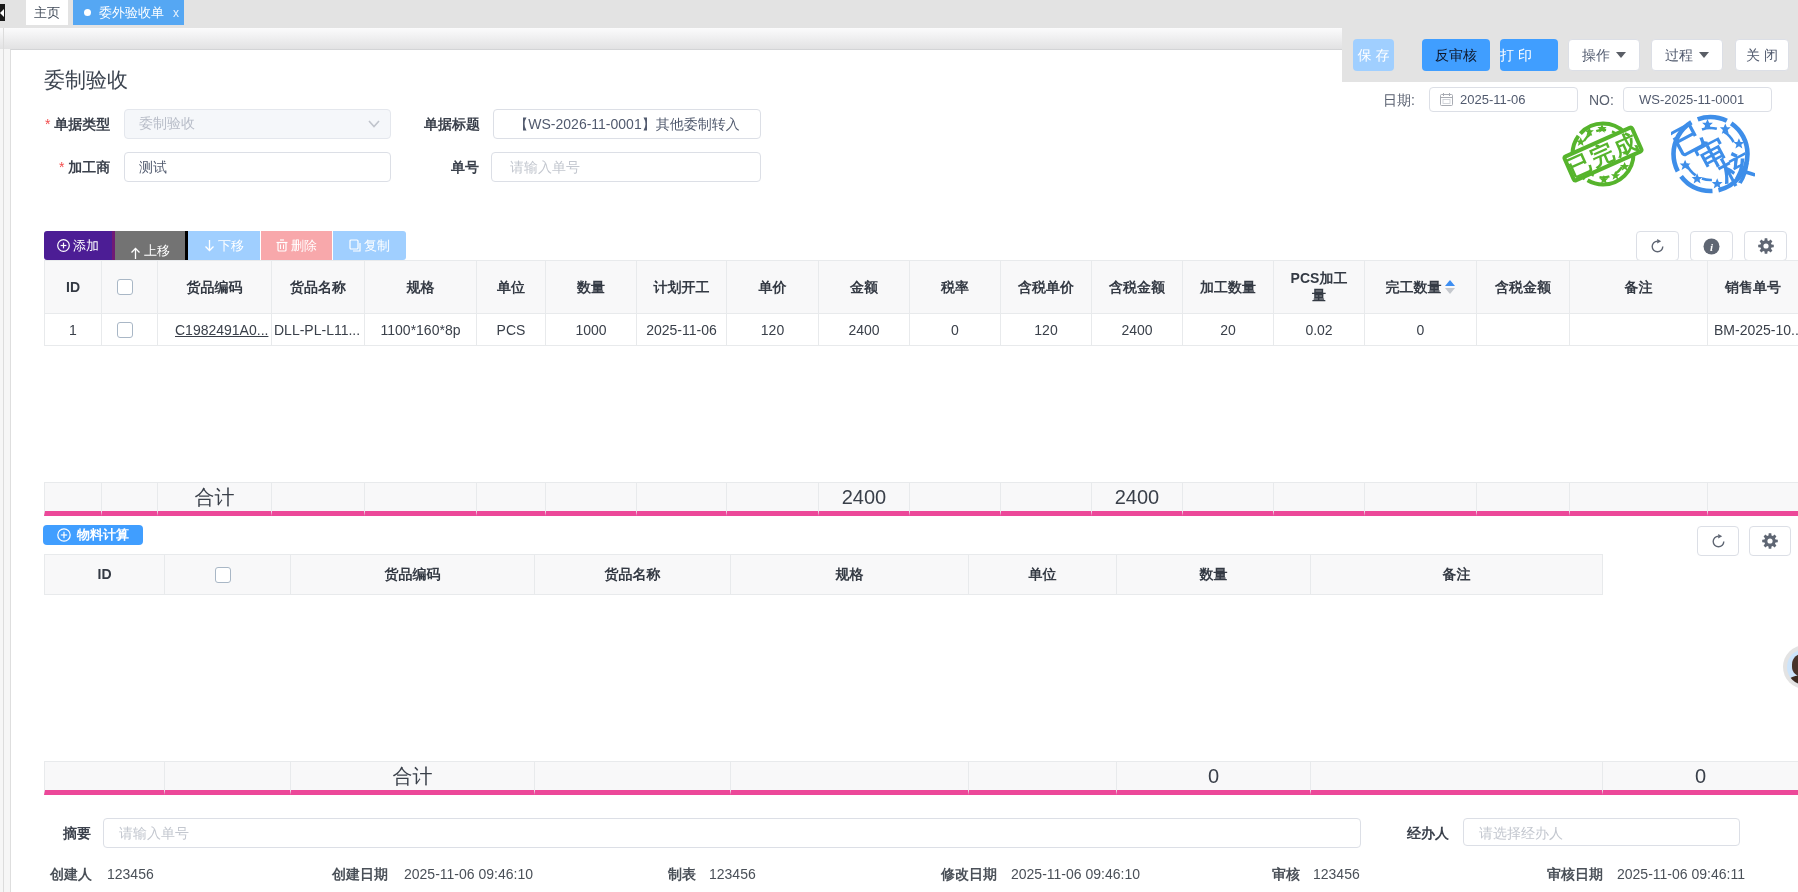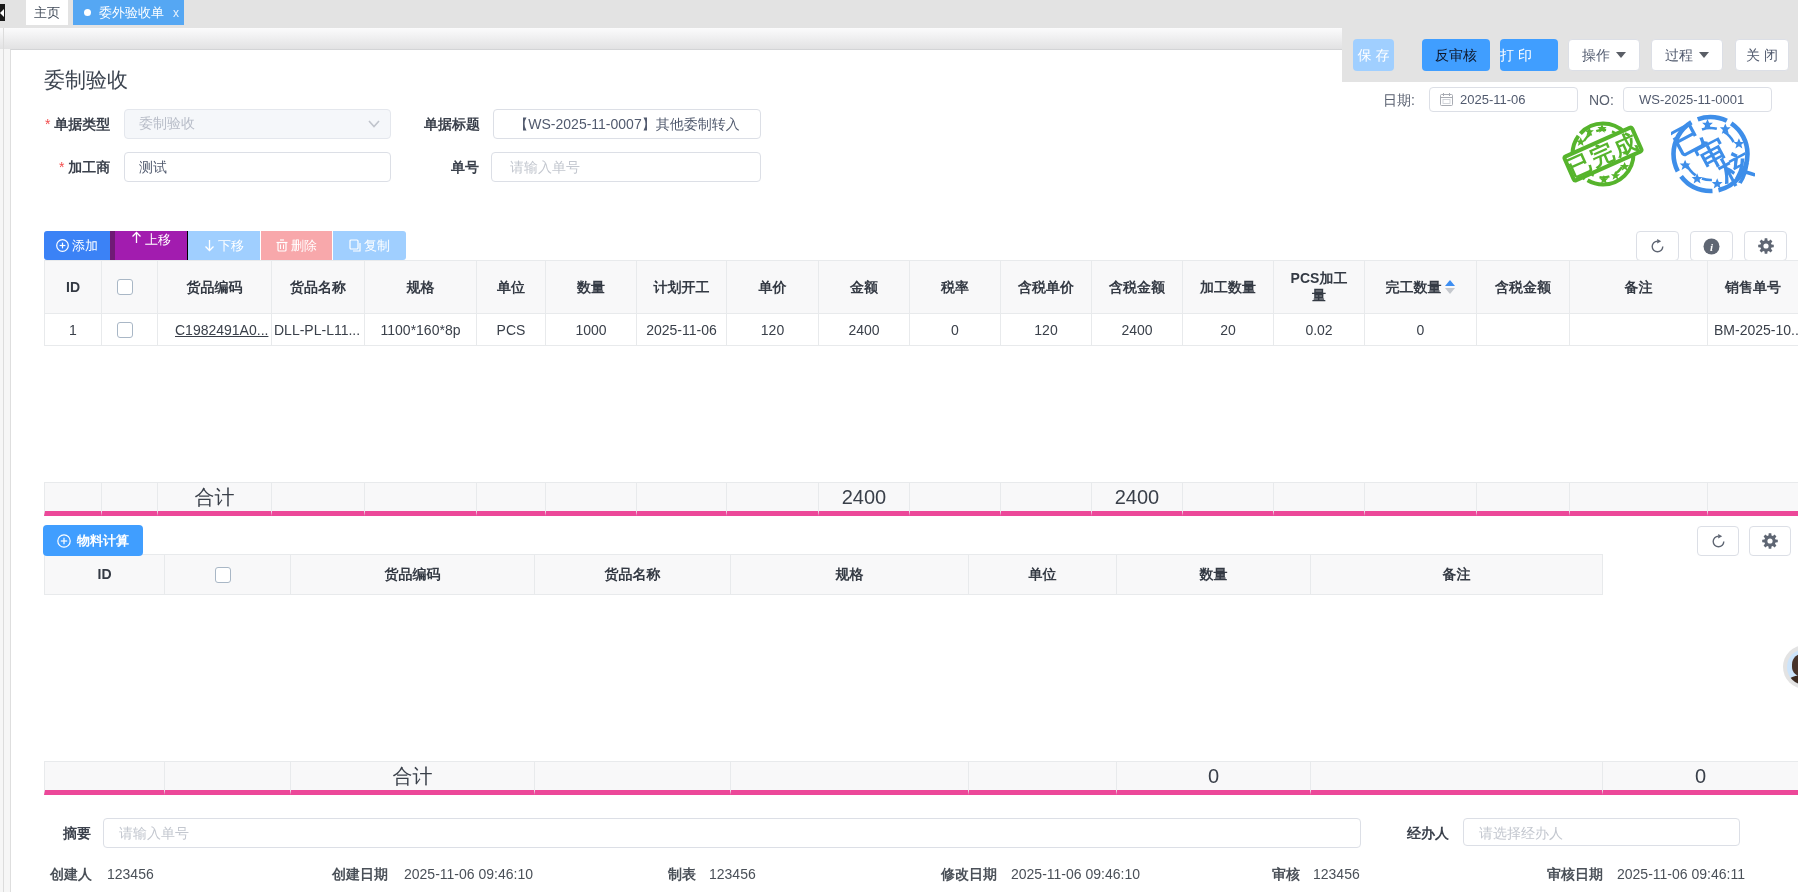--- a/index.html
+++ b/index.html
@@ -73,21 +73,21 @@
 <div class="abs" style="left:44px;top:66px;font-size:21px;color:#3c4450;">委制验收</div>
 
 <div class="abs" style="left:45px;top:109px;height:30px;line-height:30px;"><span class="star">* </span><span class="lbl">单据类型</span></div>
 <div class="abs" style="left:124px;top:109px;width:267px;height:30px;background:#f5f7fa;border:1px solid #e4e7ed;border-radius:4px;">
   <span style="display:block;margin:5px 0 0 14px;font-size:14px;color:#b8bdc8;">委制验收</span>
   <svg style="position:absolute;right:10px;top:10px;" width="12" height="8" viewBox="0 0 12 8">
       <polyline points="1,1 6,6.5 11,1" fill="none" stroke="#c0c4cc" stroke-width="1.6"></polyline>
     </svg>
 </div>
 <div class="abs" style="left:424px;top:109px;height:30px;line-height:30px;"><span class="lbl">单据标题</span></div>
-<div class="ipt" style="left:493px;top:109px;width:268px;height:30px;line-height:28px;text-align:center;">【WS-2025-11-0007】其他委制转入</div>
+<div class="ipt" style="left:493px;top:109px;width:268px;height:30px;line-height:28px;text-align:center;">【WS-2026-11-0001】其他委制转入</div>
 
 <div class="abs" style="left:59px;top:152px;height:30px;line-height:30px;"><span class="star">* </span><span class="lbl">加工商</span></div>
 <div class="ipt" style="left:124px;top:152px;width:267px;height:30px;line-height:28px;"><span style="margin-left:14px;">测试</span></div>
 <div class="abs" style="left:451px;top:152px;height:30px;line-height:30px;"><span class="lbl">单号</span></div>
 <div class="ipt" style="left:491px;top:152px;width:270px;height:30px;line-height:28px;"><span class="ph" style="margin-left:18px;">请输入单号</span></div>
 
 <svg class="abs" style="left:1562px;top:115px;" width="82" height="78" viewBox="0 0 82 78">
   <circle cx="41" cy="39" r="30.5" fill="none" stroke="#56b42c" stroke-width="4" stroke-dasharray="64 3 48 3 80 3"></circle>
   <path d="M 22 26 A 23 23 0 0 1 60 24" fill="none" stroke="#56b42c" stroke-width="2.4" stroke-dasharray="10 6"></path>
   <path d="M 60 52 A 23 23 0 0 1 23 54" fill="none" stroke="#56b42c" stroke-width="2.4" stroke-dasharray="10 6"></path>
@@ -115,27 +115,27 @@
     <use href="#st2" x="-22.4" y="40.6"></use>
     <use href="#st2" x="-10.4" y="54.2"></use>
     <use href="#st2" x="9.7" y="59.1"></use>
   </g>
   <text x="16.5" y="35.5" text-anchor="middle" font-size="31" font-weight="bold" fill="#3e8ee9" transform="rotate(-28 16.5 25)" style="font-family:'Liberation Sans',sans-serif;">已</text>
   <text x="40.8" y="50.1" text-anchor="middle" font-size="30" font-weight="bold" fill="#3e8ee9" transform="rotate(-28 40.8 39.6)" style="font-family:'Liberation Sans',sans-serif;">审</text>
   <text x="64.6" y="65.3" text-anchor="middle" font-size="32" font-weight="bold" fill="#3e8ee9" transform="rotate(-28 64.6 53.8)" style="font-family:'Liberation Sans',sans-serif;">核</text>
 </svg>
 
 <div class="abs" style="left:44px;top:231px;height:29px;display:flex;font-size:13px;color:#fff;">
-  <div style="width:71px;background:#3b82f6;border-right:5px solid #701a75;border-radius:3px 0 0 3px;display:flex;align-items:center;justify-content:center;gap:3px;">
+  <div style="width:71px;background:#4c1d95;border-right:3px solid #701a75;border-radius:3px 0 0 3px;display:flex;align-items:center;justify-content:center;gap:3px;">
     <svg width="13" height="13" viewBox="0 0 13 13">
         <circle cx="6.5" cy="6.5" r="5.8" fill="none" stroke="#fff" stroke-width="1.2"></circle>
         <line x1="6.5" y1="3.6" x2="6.5" y2="9.4" stroke="#fff" stroke-width="1.2"></line>
         <line x1="3.6" y1="6.5" x2="9.4" y2="6.5" stroke="#fff" stroke-width="1.2"></line>
       </svg>添加</div>
-  <div style="width:73px;background:#a21caf;border-right:1px solid #000000;display:flex;align-items:flex-start;justify-content:center;gap:3px;">
+  <div style="width:73px;background:#737373;border-right:3px solid #000000;display:flex;align-items:flex-end;justify-content:center;gap:3px;">
     <svg width="11" height="13" viewBox="0 0 11 13">
         <line x1="5.5" y1="1.5" x2="5.5" y2="12" stroke="#fff" stroke-width="1.3"></line>
         <polyline points="1.5,5.5 5.5,1.5 9.5,5.5" fill="none" stroke="#fff" stroke-width="1.3"></polyline>
       </svg>上移</div>
   <div style="width:73px;background:#a0cfff;border-right:1px solid #fff;display:flex;align-items:center;justify-content:center;gap:3px;">
     <svg width="11" height="13" viewBox="0 0 11 13">
         <line x1="5.5" y1="1" x2="5.5" y2="11.5" stroke="#fff" stroke-width="1.3"></line>
         <polyline points="1.5,7.5 5.5,11.5 9.5,7.5" fill="none" stroke="#fff" stroke-width="1.3"></polyline>
       </svg>下移</div>
   <div style="width:72px;background:#f8a8ab;border-right:1px solid #fff;display:flex;align-items:center;justify-content:center;gap:3px;">
@@ -239,21 +239,21 @@
   <div class="sc"></div>
   <div class="sc">2400</div>
   <div class="sc"></div>
   <div class="sc"></div>
   <div class="sc"></div>
   <div class="sc"></div>
   <div class="sc"></div>
   <div class="sc" style="border-right:none;"></div>
 </div>
 
-<div class="abs" style="left:43px;top:525px;width:100px;height:31px;z-index:5;background:#409eff;border-radius:4px;color:#fff;font-size:13px;display:flex;align-items:center;justify-content:center;gap:6px;">
+<div class="abs" style="left:43px;top:525px;width:100px;height:20px;z-index:5;background:#409eff;border-radius:4px;color:#fff;font-size:13px;display:flex;align-items:center;justify-content:center;gap:6px;">
   <svg width="14" height="14" viewBox="0 0 14 14">
       <circle cx="7" cy="7" r="6.2" fill="none" stroke="#fff" stroke-width="1.2"></circle>
       <line x1="7" y1="3.8" x2="7" y2="10.2" stroke="#fff" stroke-width="1.2"></line>
       <line x1="3.8" y1="7" x2="10.2" y2="7" stroke="#fff" stroke-width="1.2"></line>
     </svg>
   <span style="font-weight:bold;">物料计算</span>
 </div>
 <div class="icbtn" style="left:1697px;top:526px;width:42px;">
   <svg width="15" height="15" viewBox="0 0 15 15">
       <path d="M 12.8 7.5 A 5.3 5.3 0 1 1 7.5 2.2" fill="none" stroke="#5f6673" stroke-width="1.4"></path>

